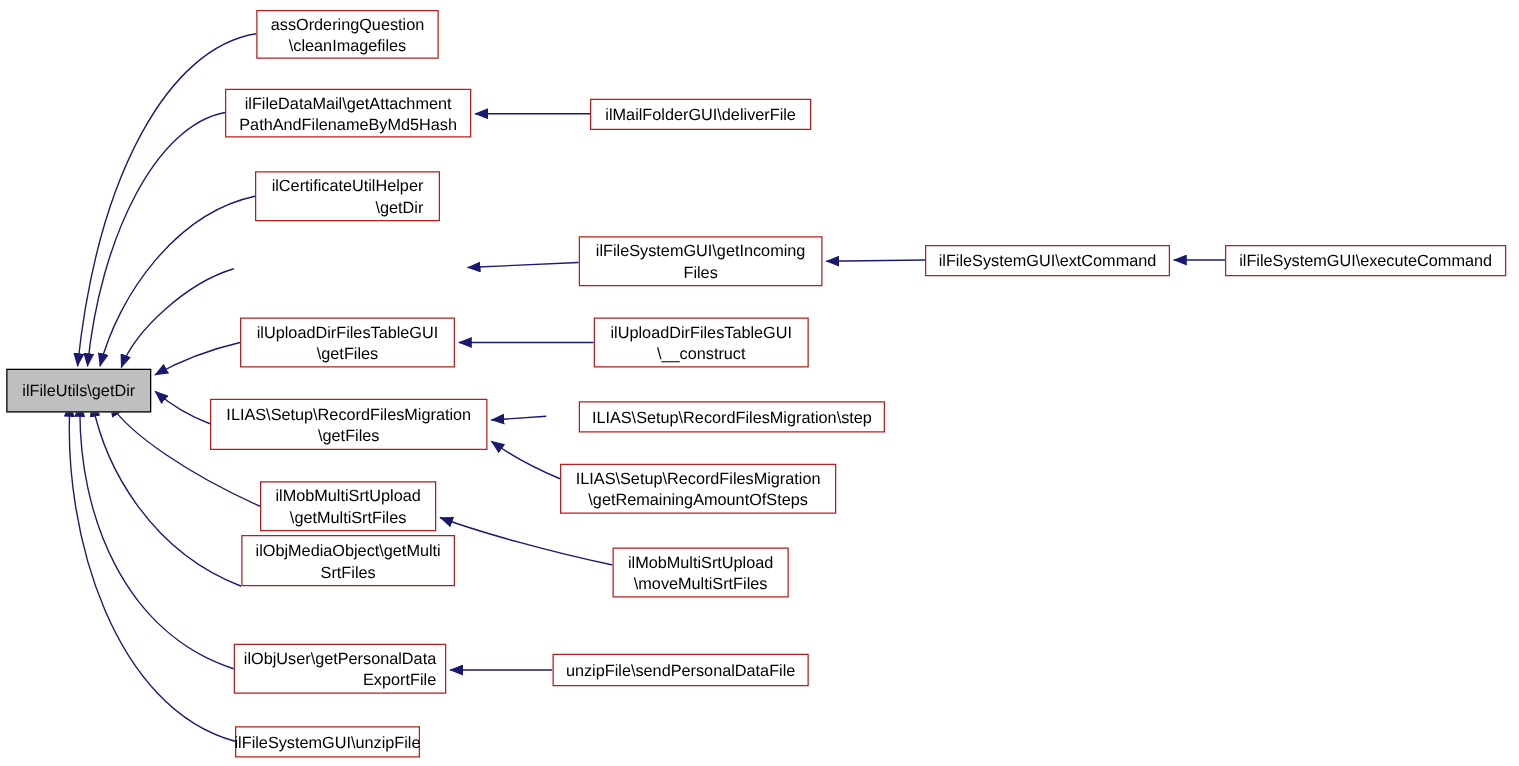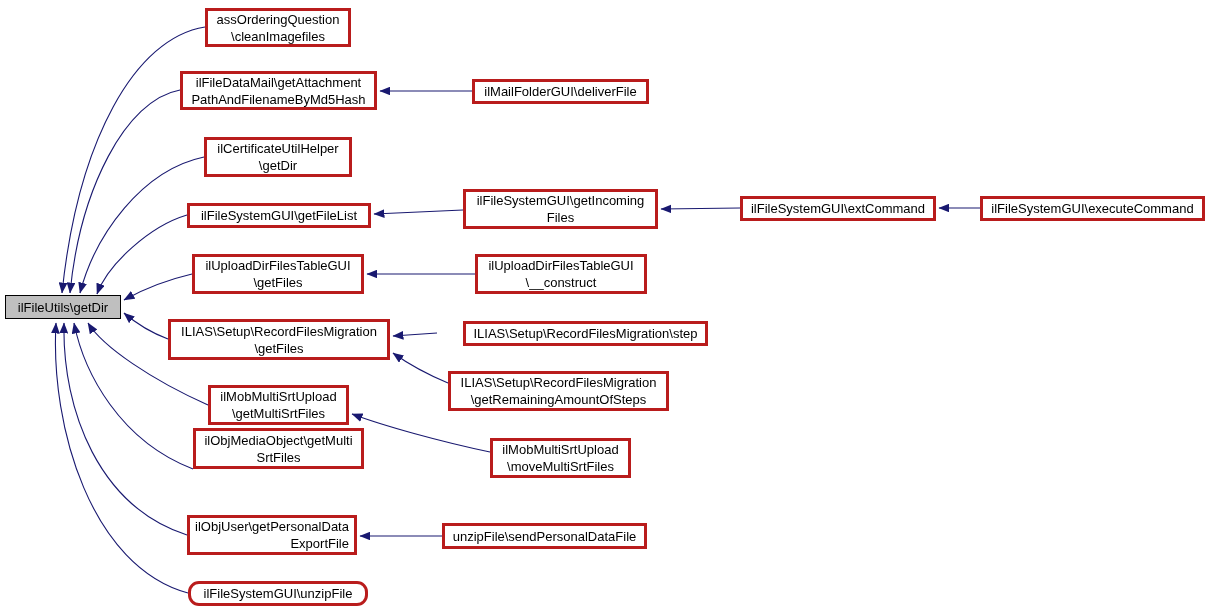--- a/index.html
+++ b/index.html
@@ -9,21 +9,21 @@
     background:#ffffff;
     font-family:"Liberation Sans", sans-serif;
     overflow:hidden;
   }
   .edges{position:absolute;left:0;top:0;width:1215px;height:613px;}
   .node{
     position:absolute;
     box-sizing:border-box;
     display:flex;align-items:center;justify-content:center;
     background:#ffffff;
-    border:3px solid #b91c1c;
+    border:1px solid #b91c1c;
     color:#000000;
     font-size:13px;line-height:17px;
     text-align:center;
     white-space:pre-line;
     padding:1px 4px;
   }
   .node.focus{
     background:#bfbfbf;
     border:1.5px solid #000000;
   }
@@ -55,34 +55,33 @@
       <path d="M740,208 L661,209"></path>
       <path d="M980,208 L939,208"></path>
       <path d="M475,274 L367,274"></path>
       <path d="M437,333 L393,336"></path>
       <path d="M448,383 C424,373 407,363 393,353"></path>
       <path d="M490,452 C442,442 384,426 352,414"></path>
       <path d="M442,536 L360,536"></path>
     </g>
   </svg>
 
-  <div class="node focus" style="left:5px;top:295px;width:116px;height:24px;">ilFileUtils\getDir</div>
+  <div class="node focus" style="left:5px;top:295px;width:116px;height:35px;">ilFileUtils\getDir</div>
 
   <div class="node" style="left:205px;top:8px;width:146px;height:39px;">assOrderingQuestion
 \cleanImagefiles</div>
 
   <div class="node" style="left:180px;top:71px;width:197px;height:39px;">ilFileDataMail\getAttachment
 PathAndFilenameByMd5Hash</div>
 
   <div class="node" style="left:472px;top:79px;width:177px;height:25px;">ilMailFolderGUI\deliverFile</div>
 
-  <div class="node" style="left:204px;top:137px;width:148px;height:40px;">ilCertificateUtilHelper
+  <div class="node" style="left:204px;top:137px;width:148px;height:40px;text-align:right;">ilCertificateUtilHelper
 \getDir</div>
 
-  <div class="node" style="left:187px;top:203px;width:184px;height:25px;">ilFileSystemGUI\getFileList</div>
 
   <div class="node" style="left:740px;top:196px;width:196px;height:25px;">ilFileSystemGUI\extCommand</div>
 
   <div class="node" style="left:463px;top:189px;width:195px;height:40px;">ilFileSystemGUI\getIncoming
 Files</div>
 
   <div class="node" style="left:980px;top:196px;width:225px;height:25px;">ilFileSystemGUI\executeCommand</div>
 
   <div class="node" style="left:192px;top:254px;width:172px;height:40px;">ilUploadDirFilesTableGUI
 \getFiles</div>
@@ -105,15 +104,15 @@
 SrtFiles</div>
 
   <div class="node" style="left:490px;top:438px;width:141px;height:40px;">ilMobMultiSrtUpload
 \moveMultiSrtFiles</div>
 
   <div class="node" style="left:187px;top:515px;width:170px;height:40px;text-align:right;">ilObjUser\getPersonalData
 ExportFile</div>
 
   <div class="node" style="left:442px;top:523px;width:205px;height:26px;">unzipFile\sendPersonalDataFile</div>
 
-  <div class="node" style="left:188px;top:581px;width:180px;height:25px;border-radius:11px;">ilFileSystemGUI\unzipFile</div>
+  <div class="node" style="left:188px;top:581px;width:148px;height:25px;">ilFileSystemGUI\unzipFile</div>
 
 </div>
 
 </body></html>

